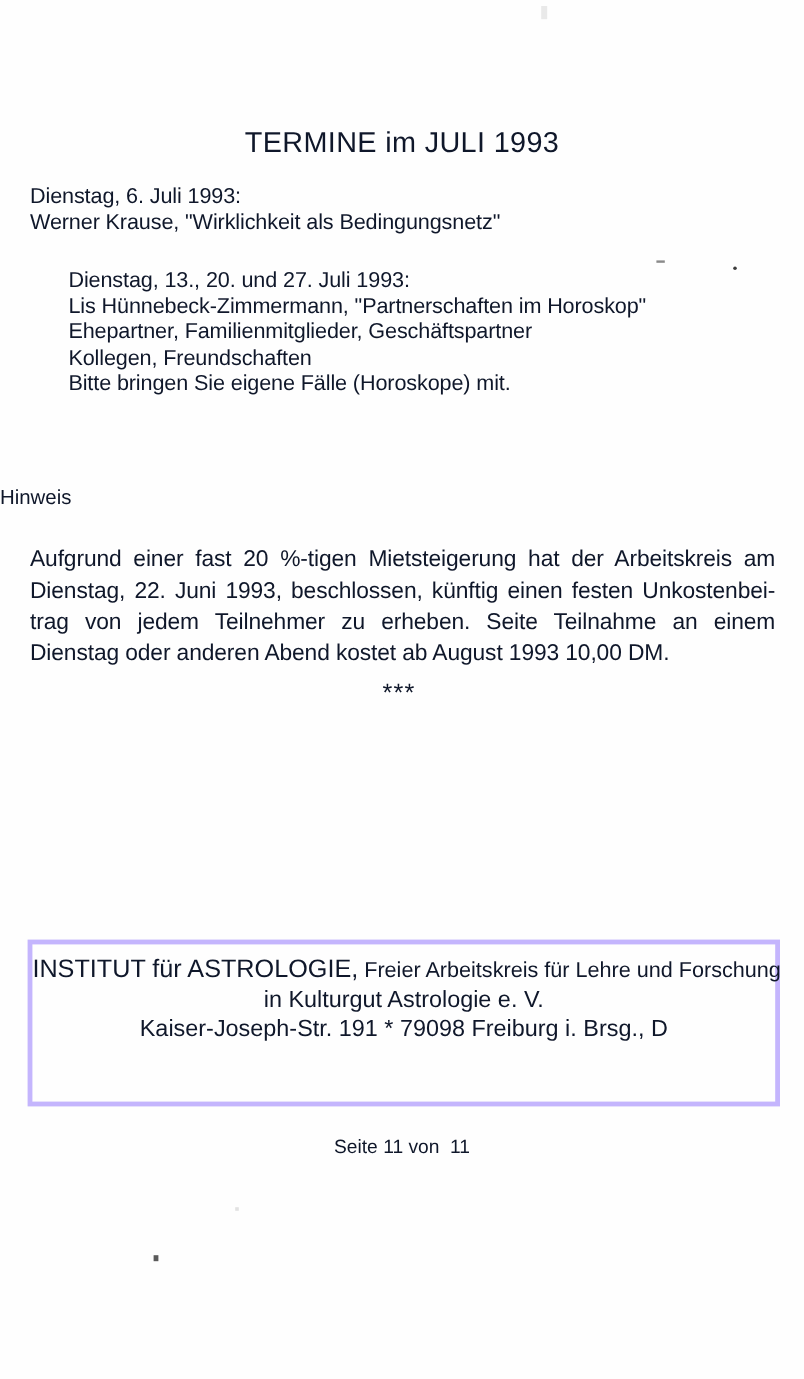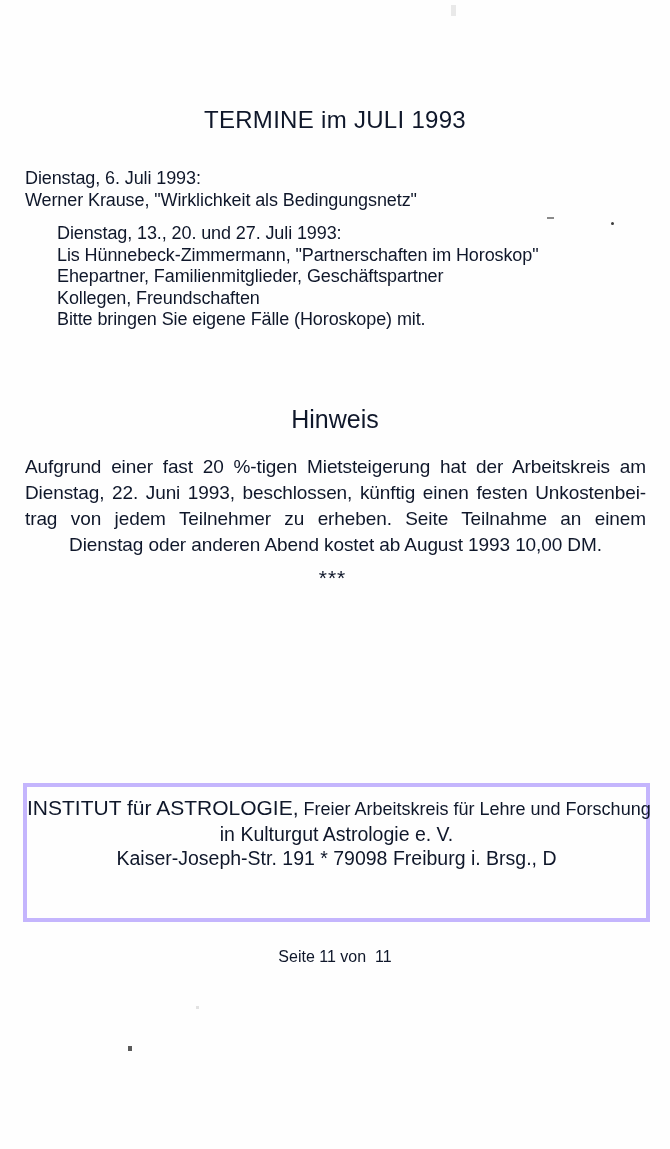--- a/index.html
+++ b/index.html
@@ -26,45 +26,45 @@
     letter-spacing: 0.3px;
   }
   .event-block {
     position: absolute;
     left: 25px;
     width: 625px;
     font-size: 18px;
     line-height: 21.5px;
     letter-spacing: -0.1px;
   }
-  .event-1 { top: 168px; }
+  .event-1 { top: 153px; }
   .event-2 { top: 223px; margin-left: 32px; }
   .notice-heading {
     position: absolute;
     top: 405px;
     left: 0;
     width: 100%;
-    text-align: center;
-    font-size: 25px;
+    text-align: left;
+    font-size: 17px;
   }
   .notice-paragraph {
     position: absolute;
     top: 454px;
     left: 25px;
     width: 621px;
     font-size: 19px;
     line-height: 26px;
     letter-spacing: -0.1px;
   }
   .jline {
     text-align: justify;
     text-align-last: justify;
   }
   .lline {
-    text-align: center;
+    text-align: left;
   }
   .separator {
     position: absolute;
     top: 566px;
     left: 0;
     width: 665px;
     text-align: center;
     font-size: 21px;
     letter-spacing: 1px;
   }

